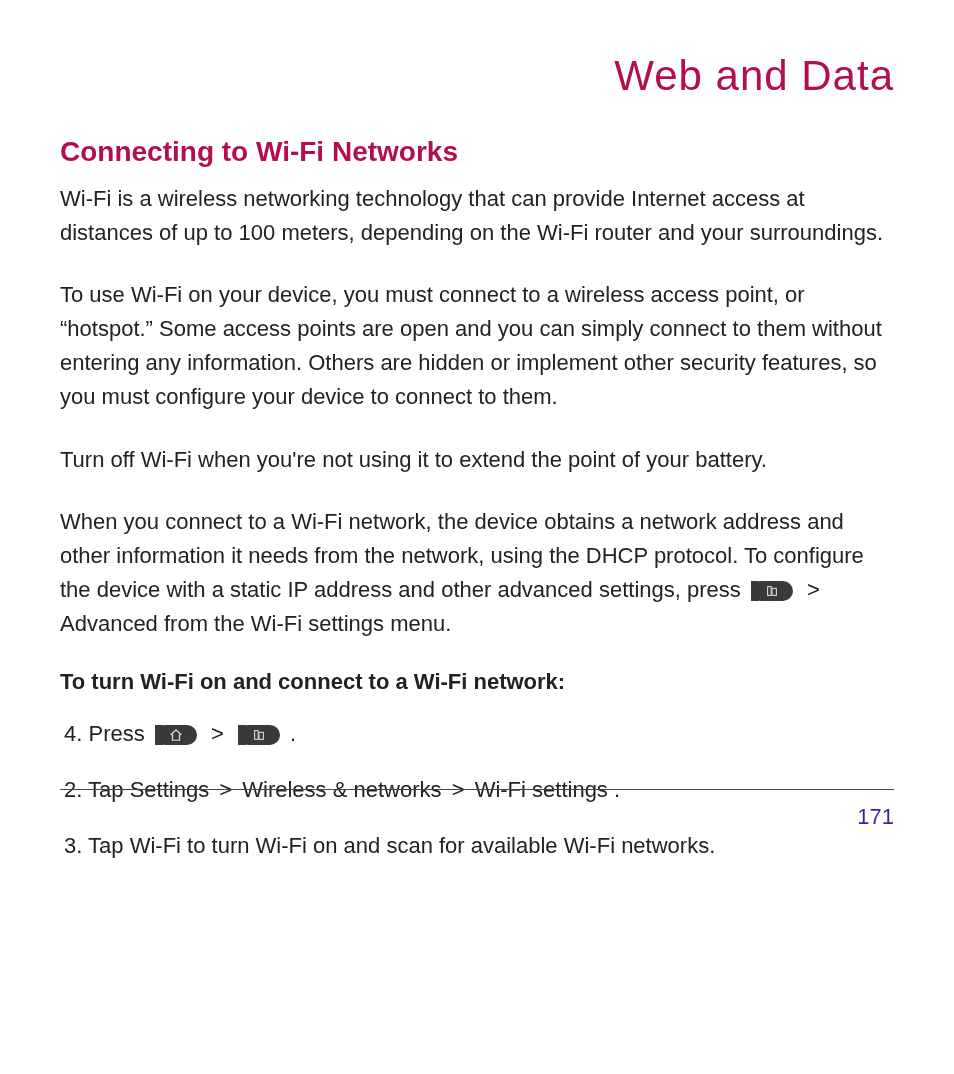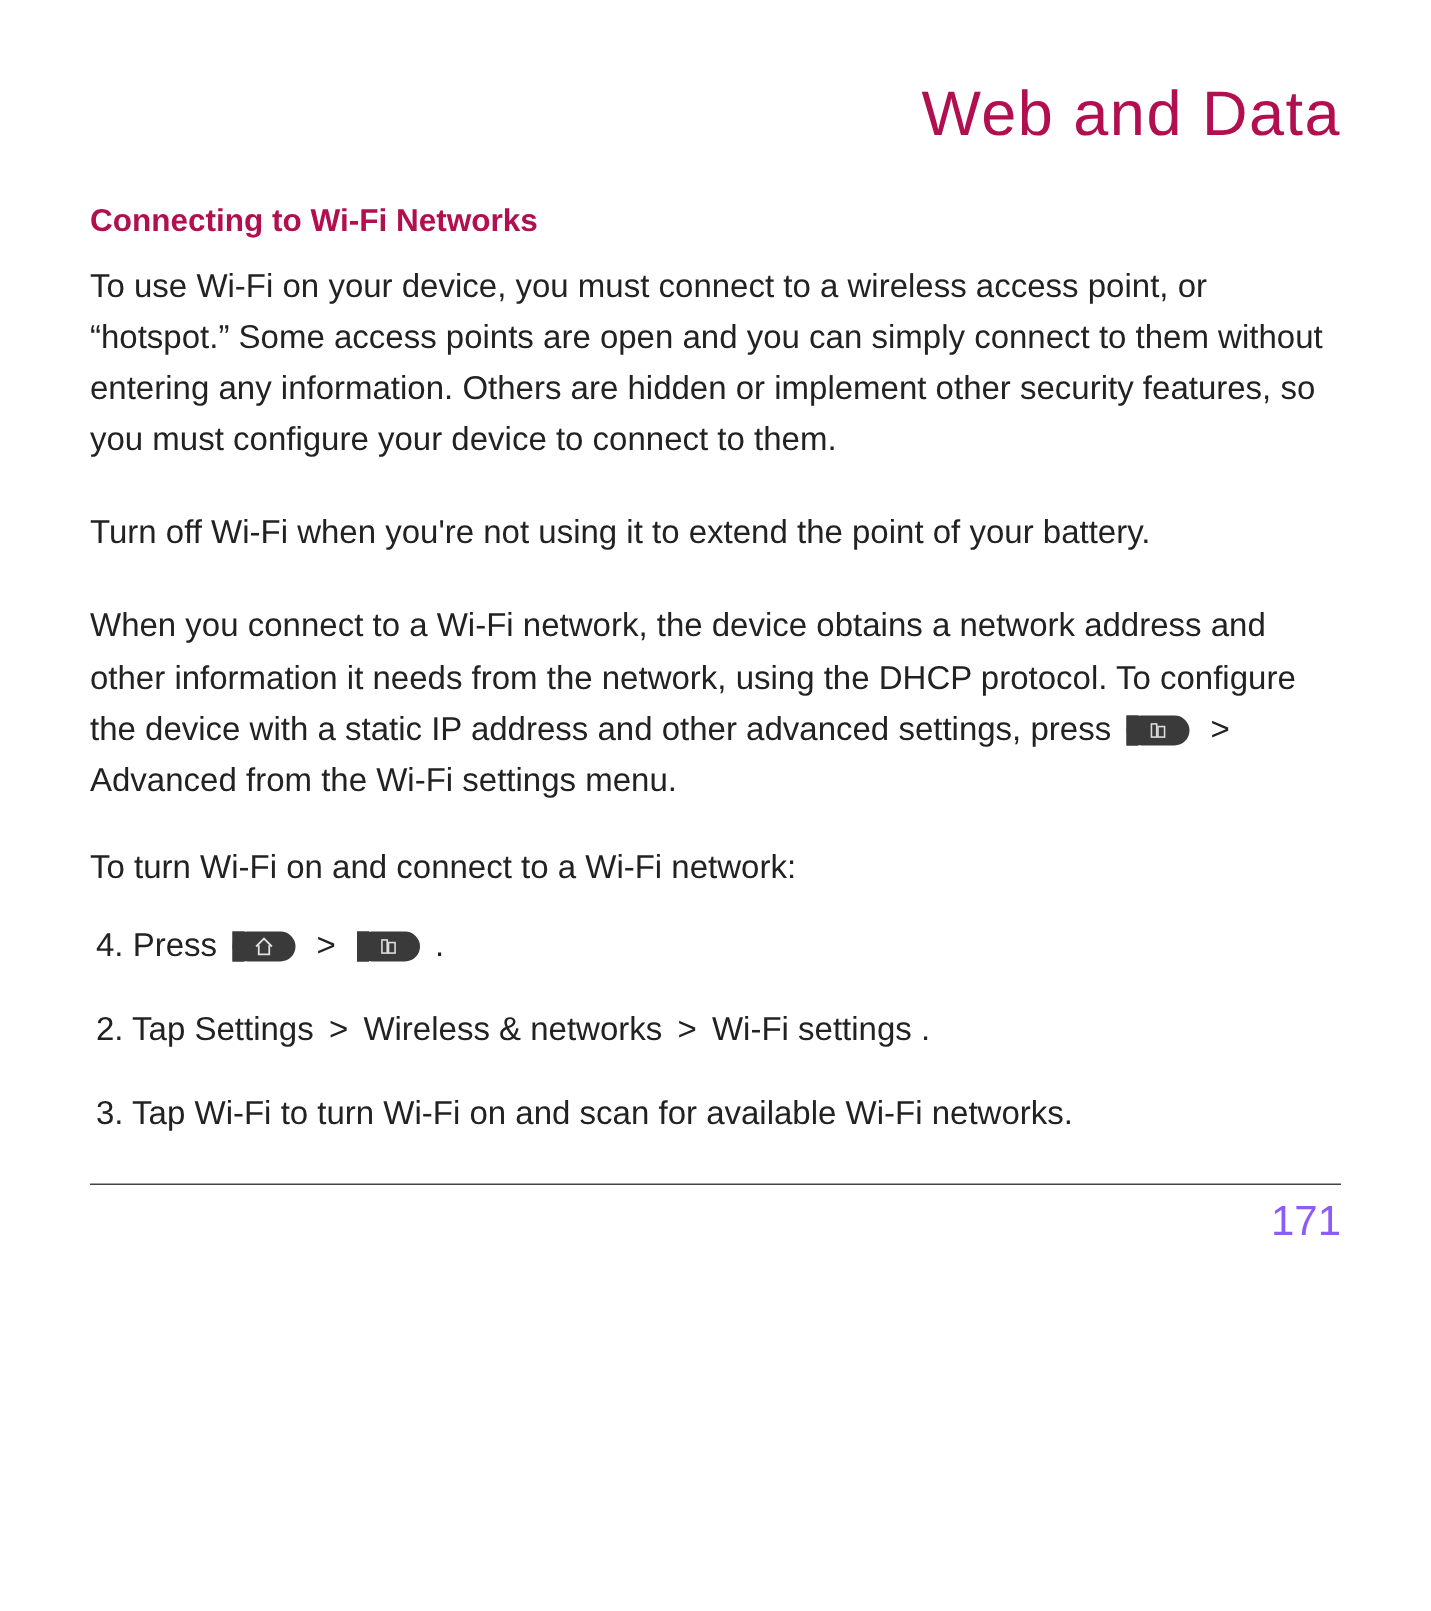--- a/index.html
+++ b/index.html
@@ -21,28 +21,28 @@
   }
   .body-text {
     font-size: 22px;
     line-height: 1.55;
     margin-bottom: 28px;
     font-stretch: semi-condensed;
     font-weight: 300;
   }
   .section-heading {
     color: #b10f4f;
-    font-size: 21px;
+    font-size: 28px;
     font-weight: 600;
     margin-bottom: 14px;
     font-stretch: semi-condensed;
   }
   .sub-heading {
     font-size: 22px;
-    font-weight: 400;
+    font-weight: 700;
     margin-bottom: 22px;
     font-stretch: semi-condensed;
   }
   .step {
     font-size: 22px;
     line-height: 1.55;
     margin-bottom: 22px;
     padding-left: 4px;
     font-stretch: semi-condensed;
     font-weight: 300;
@@ -76,37 +76,38 @@
   .hr {
     position: absolute;
     left: 60px; right: 60px;
     bottom: 70px;
     border-top: 1px solid #444;
   }
   .page-num {
     position: absolute;
     right: 60px;
     bottom: 30px;
-    font-size: 28px;
-    color: #8b5cf6;
+    font-size: 22px;
+    color: #4c1d95;
     font-stretch: semi-condensed;
     font-weight: 300;
   }
   .sep { margin: 0 4px; font-weight: 300; }
 </style>
 </head>
 <body>
 
 <div class="page">
 
   <h1 class="title">Web and Data</h1>
 
 
   <h2 class="section-heading">Connecting to Wi-Fi Networks</h2>
 
+  <p class="body-text">Wi-Fi is a wireless networking technology that can provide Internet access at distances of up to 100 meters, depending on the Wi-Fi router and your surroundings.</p>
 
   <p class="body-text">To use Wi-Fi on your device, you must connect to a wireless access point, or “hotspot.” Some access points are open and you can simply connect to them without entering any information. Others are hidden or implement other security features, so you must configure your device to connect to them.</p>
 
   <p class="body-text">Turn off Wi-Fi when you're not using it to extend the point of your battery.</p>
 
   <p class="body-text">
     <span>When you connect to a Wi-Fi network, the device obtains a network address and other information it needs from the network, using the DHCP protocol. To configure the device with a static IP address and other advanced settings, press </span>
     <span class="icon-key">
       <svg viewBox="0 0 16 16">
           <rect x="3" y="3" width="4" height="10" fill="none" stroke-width="1.2"></rect>

